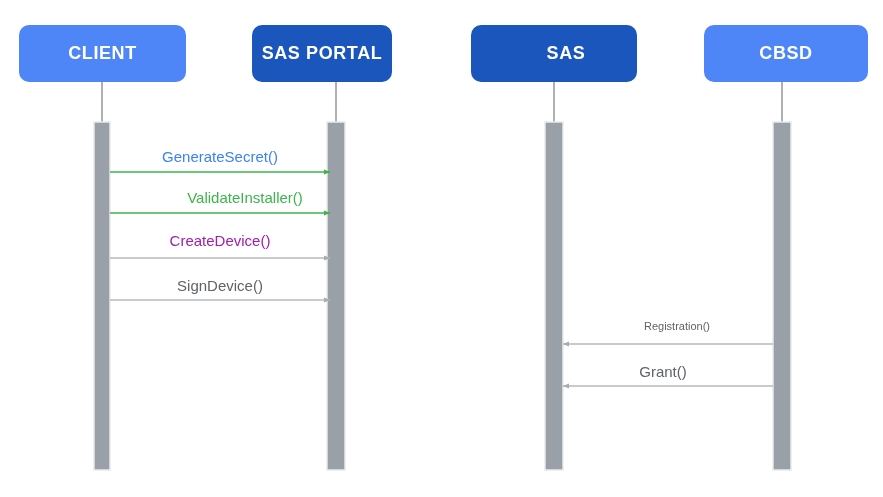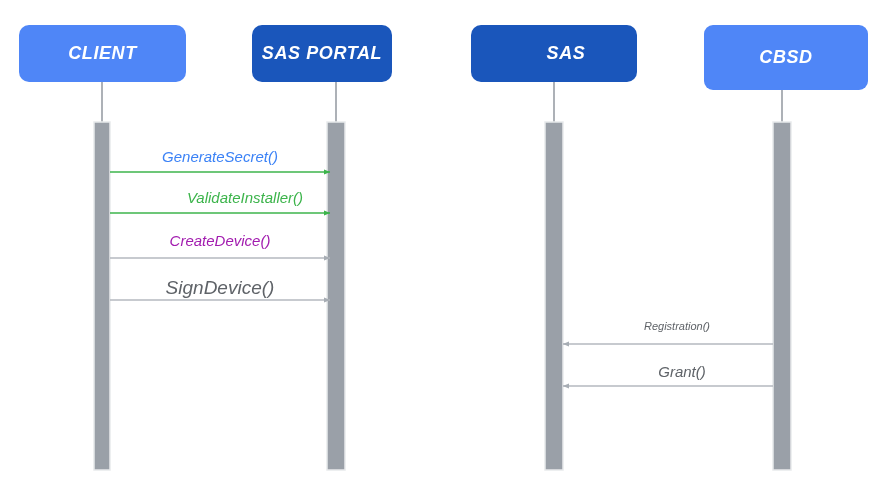--- a/index.html
+++ b/index.html
@@ -11,21 +11,20 @@
   body {
     font-family: "Liberation Sans", sans-serif;
     -webkit-font-smoothing: antialiased;
   }
   #diagram-canvas {
     position: relative;
     width: 883px;
     height: 497px;
     background: #ffffff;
     overflow: hidden;
-    font-style: italic;
   }
   #diagram-svg {
     position: absolute;
     left: 0;
     top: 0;
     width: 883px;
     height: 497px;
     display: block;
   }
   .actor-header {
@@ -90,26 +89,26 @@
   <div id="actors-layer">
       <div class="actor-header" style="left: 19px; top: 25px; width: 167px; height: 57px; background: rgb(79, 134, 247); font-size: 18px;">
         <span class="actor-label">CLIENT</span>
       </div>
       <div class="actor-header" style="left: 252px; top: 25px; width: 140px; height: 57px; background: rgb(26, 86, 187); font-size: 18px;">
         <span class="actor-label">SAS PORTAL</span>
       </div>
       <div class="actor-header" style="left: 471px; top: 25px; width: 166px; height: 57px; background: rgb(26, 86, 187); font-size: 18px; padding-left: 24px;">
         <span class="actor-label">SAS</span>
       </div>
-      <div class="actor-header" style="left: 704px; top: 25px; width: 164px; height: 65px; background: rgb(79, 134, 247); font-size: 18px; border-radius: 9px;">
+      <div class="actor-header" style="left: 704px; top: 25px; width: 164px; height: 57px; background: rgb(79, 134, 247); font-size: 18px;">
         <span class="actor-label">CBSD</span>
       </div>
     </div>
   <div id="labels-layer">
       <div class="msg-label" style="left: 220px; top: 148px; color: #3b82f6; font-size: 15px;">GenerateSecret()</div>
       <div class="msg-label" style="left: 225px; top: 189px; color: rgb(60, 180, 75); font-size: 15px; margin-left: 20px;">ValidateInstaller()</div>
       <div class="msg-label" style="left: 220px; top: 232px; color: #a21caf; font-size: 15px;">CreateDevice()</div>
-      <div class="msg-label" style="left: 220px; top: 277px; color: rgb(95, 99, 104); font-size: 19px;">SignDevice()</div>
+      <div class="msg-label" style="left: 220px; top: 277px; color: rgb(95, 99, 104); font-size: 15px;">SignDevice()</div>
       <div class="msg-label" style="left: 677px; top: 320px; color: rgb(95, 99, 104); font-size: 11px;">Registration()</div>
-      <div class="msg-label" style="left: 682px; top: 363px; color: rgb(95, 99, 104); font-size: 15px;">Grant()</div>
+      <div class="msg-label" style="left: 663px; top: 363px; color: rgb(95, 99, 104); font-size: 15px;">Grant()</div>
     </div>
 
 </div>
 
 </body></html>

